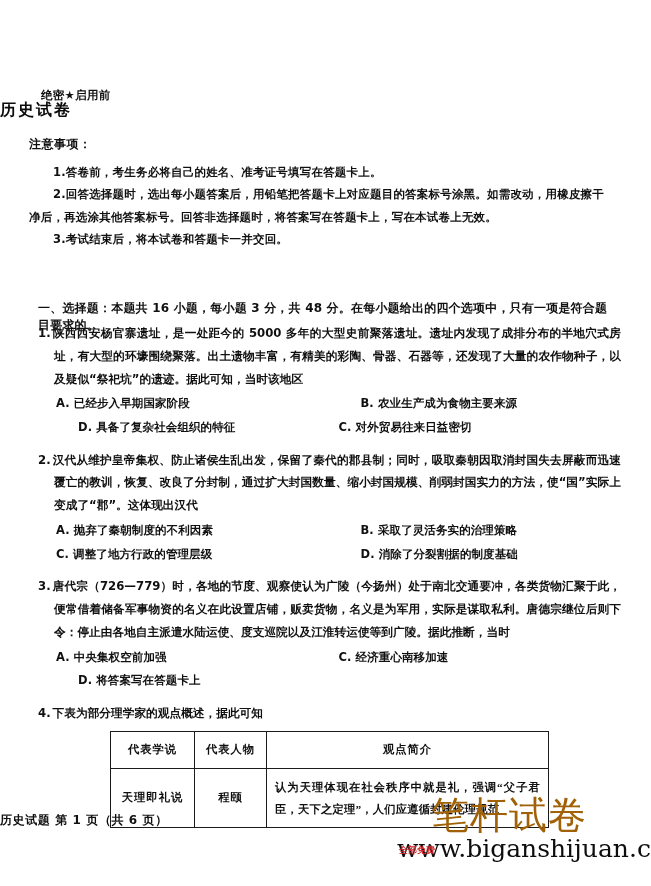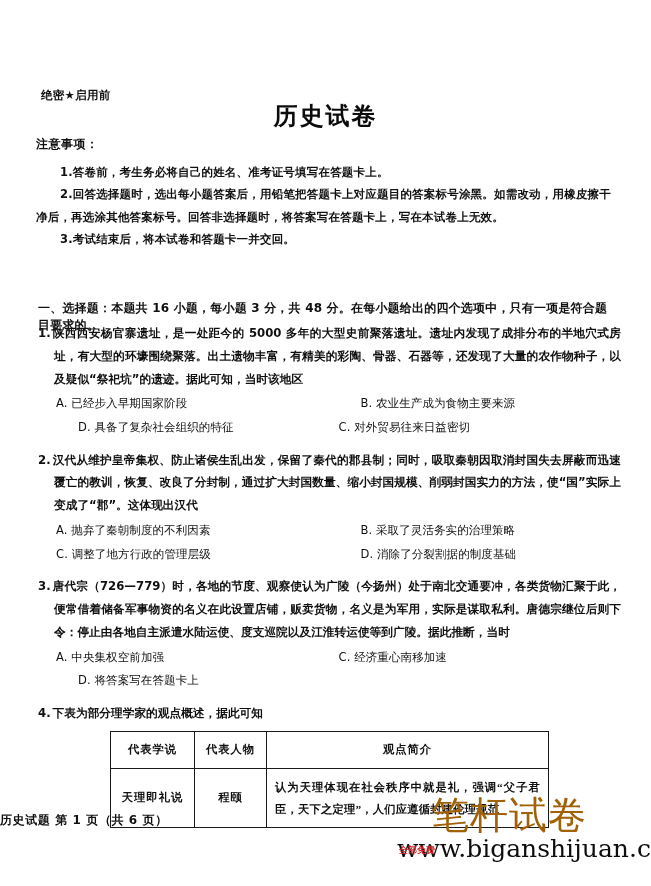--- a/index.html
+++ b/index.html
@@ -33,32 +33,31 @@
     font-weight: bold;
     letter-spacing: 0.3px;
     color: #111;
   }
 
   .paper-title {
     position: absolute;
     left: 0;
     right: 0;
     top: 100px;
-    text-align: center;
     font-family: "DejaVu Serif", "Liberation Serif", serif;
-    font-size: 24px;
+    font-size: 16px;
     font-weight: bold;
     letter-spacing: 2px;
     color: #0b0b0b;
   }
 
   
   .notice {
     position: absolute;
-    left: 36px;
+    left: 29px;
     top: 136px;
     width: 575px;
   }
   .notice-title {
     font-size: 12px;
     font-weight: bold;
     letter-spacing: 0.5px;
     margin-bottom: 8px;
   }
   .notice-item {
@@ -106,21 +105,21 @@
   .q-options {
     display: flex;
     flex-wrap: wrap;
     padding-left: 18px;
     margin-top: 2px;
   }
   .q-option {
     width: 50%;
     box-sizing: border-box;
     font-size: 11.5px;
-    font-weight: normal;
+    font-weight: bold;
     line-height: 2.05;
     letter-spacing: 0.1px;
   }
   .q-option.right { padding-left: 22px; }
 
   
   .q-table-wrap {
     padding-left: 72px;
     margin-top: 6px;
   }

